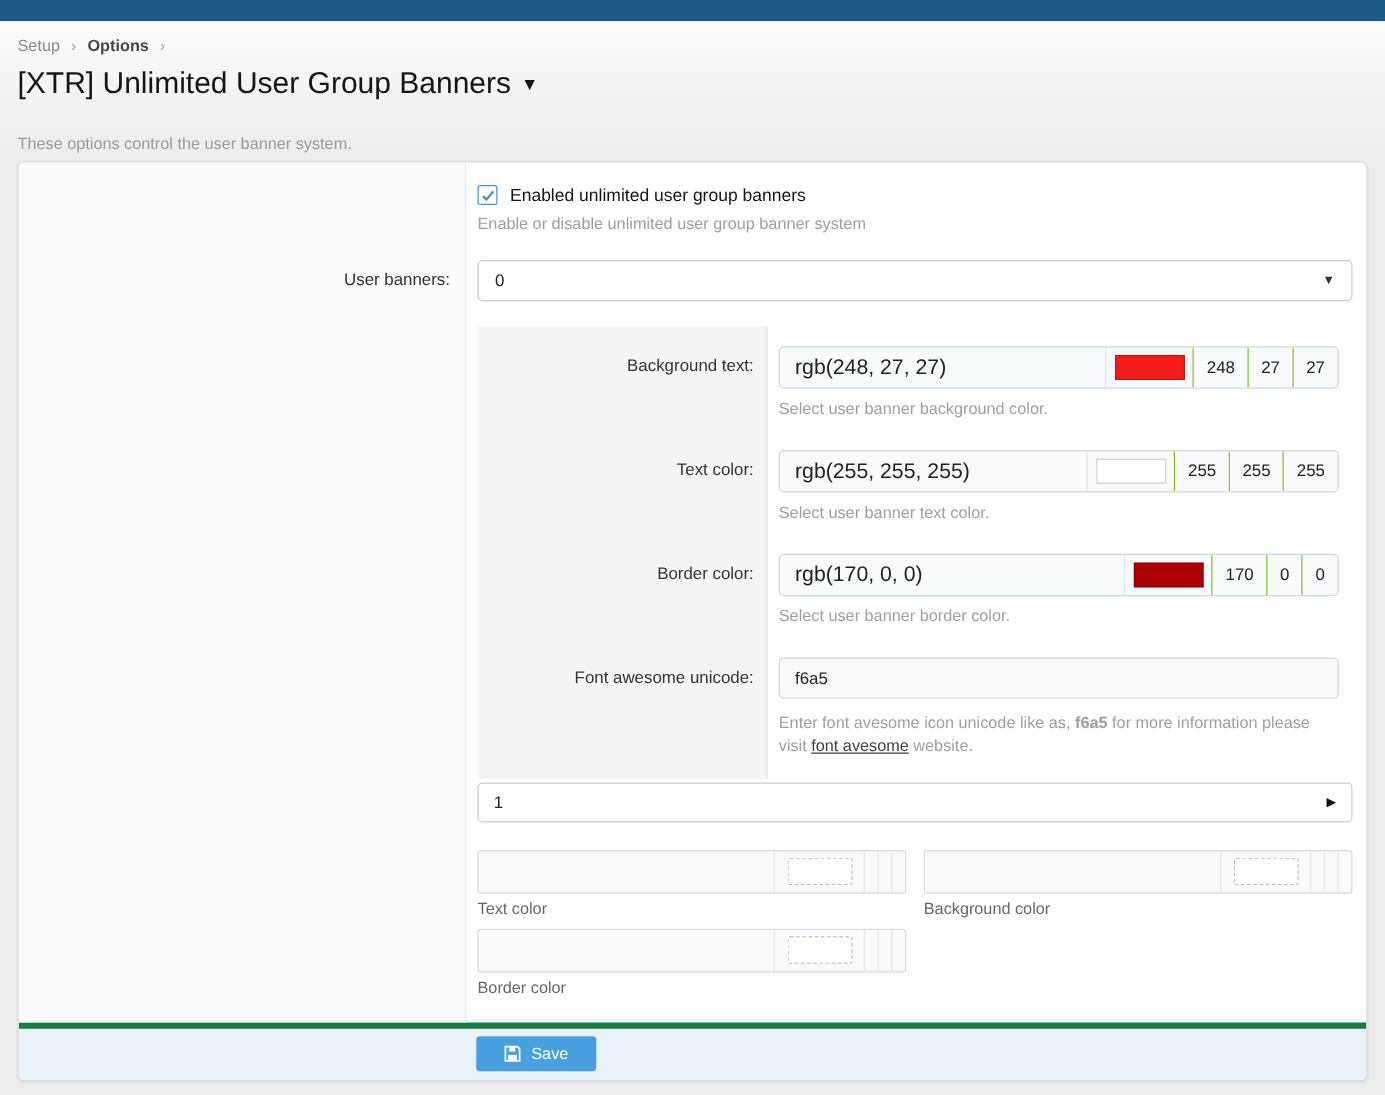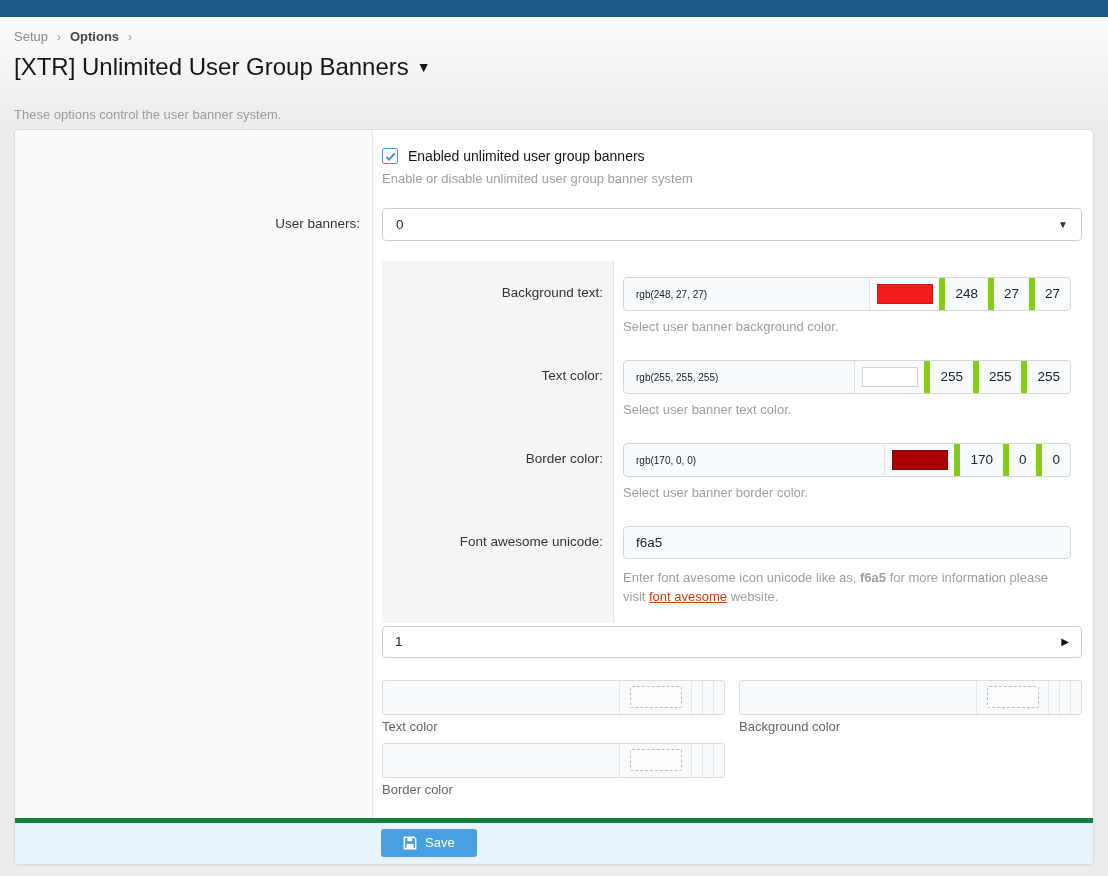--- a/index.html
+++ b/index.html
@@ -44,32 +44,32 @@
   .inner { margin-top:20px; position:relative; padding:16px 0 0; }
   .inner::before { content:""; position:absolute; left:0; top:0; bottom:0; width:231px;
                    background:#f5f5f5; border-right:1px solid #e3e3e3; }
   .irow { position:relative; display:grid; grid-template-columns:231px 1fr; }
   .ilabel { text-align:right; padding:8px 10px 0 0; font-size:13.5px; color:#333; }
   .icontent { padding:0 11px 0 10px; min-width:0; }
 
   .cgroup { display:flex; height:34px; border:1px solid #cfd8de; border-radius:4px;
             background:#f8fbfd; overflow:hidden; }
   .ctext { flex:1; min-width:0; border:none; background:transparent; padding:0 12px;
-           font-size:10px; color:#222; font-family:"Liberation Sans", sans-serif; outline:none; }
+           font-size:17px; color:#222; font-family:"Liberation Sans", sans-serif; outline:none; }
   .cswatch { width:70px; border-left:1px solid #dfe6ea; display:flex; align-items:center;
              justify-content:center; cursor:pointer; }
   .cswatch .rect { width:56px; height:20px; border:1px solid rgba(0,0,0,.18); }
-  .cnum { border-left:6px solid #84cc16; padding:0 10px; line-height:32px; font-size:13.5px; color:#222; }
+  .cnum { border-left:1px solid #84cc16; padding:0 10px; line-height:32px; font-size:13.5px; color:#222; }
   .chint { margin:8px 0 26px; }
 
   .uinput { width:100%; height:33px; border:1px solid #cfd8de; border-radius:4px; background:#f8fbfd;
             padding:0 12px; font-size:13.5px; color:#222; font-family:"Liberation Sans", sans-serif; outline:none; }
   .uhint { margin:10px 0 16px; line-height:1.45; max-width:468px; }
   .uhint b { font-weight:bold; }
-  .uhint a { color:#c2410c; text-decoration:underline; cursor:pointer; }
+  .uhint a { color:#404040; text-decoration:underline; cursor:pointer; }
 
   .toggle-row { margin-top:3px; height:32px; border:1px solid #c9ced3; border-radius:4px; background:#fff;
                 display:flex; align-items:center; padding:0 12px; font-size:13.5px; color:#222; cursor:pointer; }
   .toggle-row .tri { margin-left:auto; font-size:10px; color:#111; }
 
   .bottom-grid { margin-top:22px; display:grid; grid-template-columns:1fr 1fr; column-gap:14px; }
   .fgroup { display:flex; height:35px; border:1px solid #d6dde2; border-radius:3px;
             background:#f8fbfd; overflow:hidden; }
   .ftext { flex:1; min-width:0; border:none; background:transparent; padding:0 12px; outline:none;
            font-size:14px; color:#333; font-family:"Liberation Sans", sans-serif; }

